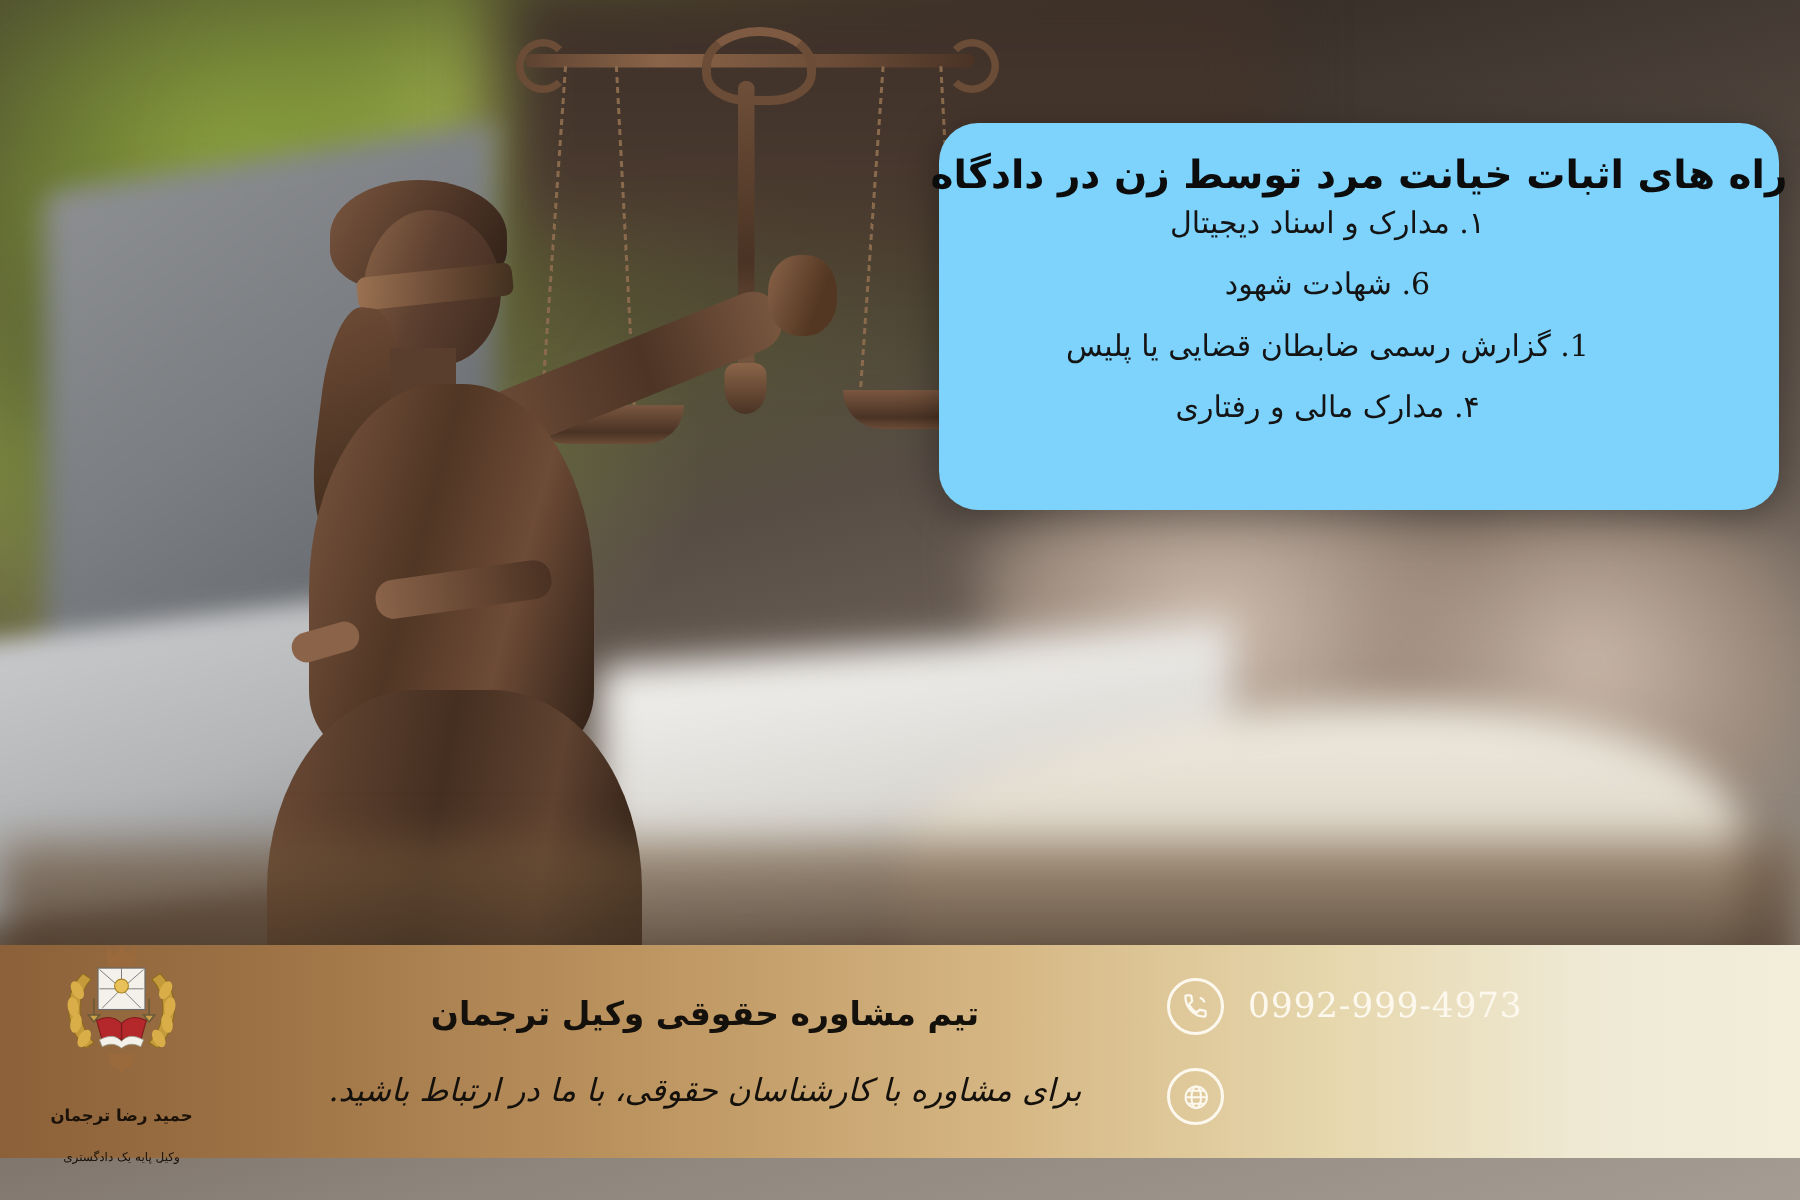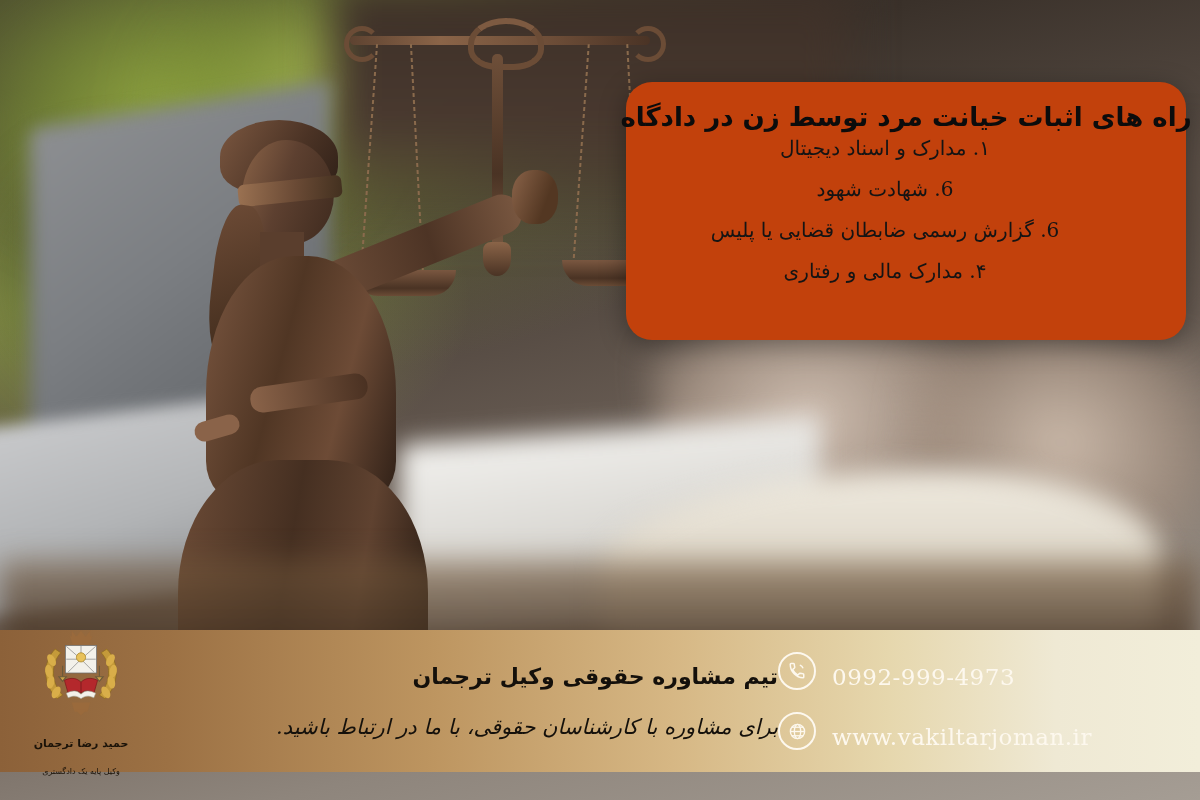--- a/index.html
+++ b/index.html
@@ -100,21 +100,21 @@
     background:linear-gradient(180deg,#6e4f39,#4a3324 60%,#7a5a42);}
   .rod-knob{position:absolute;left:143px;top:222px;width:28px;height:34px;border-radius:8px 8px 50% 50%;
     background:linear-gradient(180deg,#8a6448,#4a3324);}
   .chain{position:absolute;width:2px;background:repeating-linear-gradient(180deg,#8a6a4c 0 4px,rgba(0,0,0,0) 4px 7px);}
   .pan{position:absolute;width:104px;height:26px;border-radius:0 0 52px 52px;
     background:linear-gradient(180deg,#7a5740 0%,#4a3324 70%,#6b4c36 100%);}
 
   
   .card{
     position:absolute;left:626px;top:82px;width:560px;height:258px;
-    background:#c2410c;border-radius:26px;
+    background:#7dd3fc;border-radius:26px;
     box-shadow:0 6px 26px rgba(0,0,0,.35);
     padding:0;box-sizing:border-box;
     display:flex;flex-direction:column;align-items:center;justify-content:flex-start;
   }
   .card-title{
     font-family:"DejaVu Sans","Liberation Sans",sans-serif;
     font-weight:700;font-size:26px;color:#0c0c0c;
     margin-top:20px;letter-spacing:-.2px;white-space:nowrap;
     text-align:center;line-height:1.2;
   }
@@ -126,26 +126,26 @@
   }
 
   
   .footer{
     position:absolute;left:0;top:630px;width:1200px;height:142px;
     background:linear-gradient(90deg,#8c6139 0%,#9c7144 14%,#bd9560 36%,#d6b784 56%,#e6d7ad 74%,#efe9d4 88%,#f2eeda 100%);
     display:flex;align-items:center;
   }
   .footer-left{width:400px;padding-right:0;padding-left:0;display:flex;flex-direction:column;
     gap:22px;margin-right:22px;direction:ltr;}
-  .contact-row{display:flex;align-items:flex-end;gap:16px;}
+  .contact-row{display:flex;align-items:center;gap:16px;}
   .c-icon{width:34px;height:34px;border:2px solid #fdf8ee;border-radius:50%;
     display:flex;align-items:center;justify-content:center;color:#fdf8ee;flex:0 0 auto;}
   .c-text{font-family:"DejaVu Serif","Liberation Serif",serif;font-size:23px;color:#fdf8ee;
     letter-spacing:.5px;white-space:nowrap;}
-  .footer-mid{flex:1;display:flex;flex-direction:column;justify-content:center;gap:26px;}
+  .footer-mid{flex:1;display:flex;flex-direction:column;align-items:center;justify-content:center;gap:26px;}
   .f-line1{font-family:"DejaVu Sans","Liberation Sans",serif;font-weight:700;font-size:22px;color:#14100b;white-space:nowrap;}
   .f-line2{font-family:"DejaVu Serif","Liberation Serif",serif;font-size:21px;color:#14100b;white-space:nowrap;font-style:italic;}
   .footer-logo{width:150px;display:flex;flex-direction:column;align-items:center;justify-content:center;
     margin-left:6px;margin-right:6px;}
   .logo-name{font-family:"DejaVu Sans","Liberation Sans",sans-serif;font-weight:700;font-size:11px;color:#1a1208;margin-top:18px;}
   .logo-sub{font-family:"DejaVu Sans","Liberation Sans",sans-serif;font-size:8px;color:#1a1208;margin-top:17px;}
 </style>
 </head>
 <body>
 
@@ -194,21 +194,21 @@
     </div>
 
     <div class="desk"></div>
   </div>
 
   <div class="card">
     <div class="card-title">راه های اثبات خیانت مرد توسط زن در دادگاه</div>
     <ul class="card-list">
       <li>۱. مدارک و اسناد دیجیتال</li>
       <li>6. شهادت شهود</li>
-      <li>6. گزارش رسمی ضابطان قضایی یا پلیس</li>
+      <li>1. گزارش رسمی ضابطان قضایی یا پلیس</li>
       <li>۴. مدارک مالی و رفتاری</li>
     </ul>
   </div>
 
   <div class="footer">
 
     <div class="footer-left">
       <div class="contact-row">
         <span class="c-icon">
           <svg width="18" height="18" viewBox="0 0 24 24" fill="none" stroke="currentColor" stroke-width="2" stroke-linecap="round" stroke-linejoin="round">
@@ -221,21 +221,20 @@
       <div class="contact-row">
         <span class="c-icon">
           <svg width="19" height="19" viewBox="0 0 24 24" fill="none" stroke="currentColor" stroke-width="1.7">
             <circle cx="12" cy="12" r="9"></circle>
             <ellipse cx="12" cy="12" rx="4" ry="9"></ellipse>
             <line x1="3" y1="12" x2="21" y2="12"></line>
             <line x1="4.6" y1="6.6" x2="19.4" y2="6.6"></line>
             <line x1="4.6" y1="17.4" x2="19.4" y2="17.4"></line>
           </svg>
         </span>
-        <span class="c-text">www.vakiltarjoman.ir</span>
       </div>
     </div>
 
     <div class="footer-mid">
       <div class="f-line1">تیم مشاوره حقوقی وکیل ترجمان</div>
       <div class="f-line2">برای مشاوره با کارشناسان حقوقی، با ما در ارتباط باشید.</div>
     </div>
 
     <div class="footer-logo">
       <svg width="92" height="92" viewBox="0 0 100 100">

